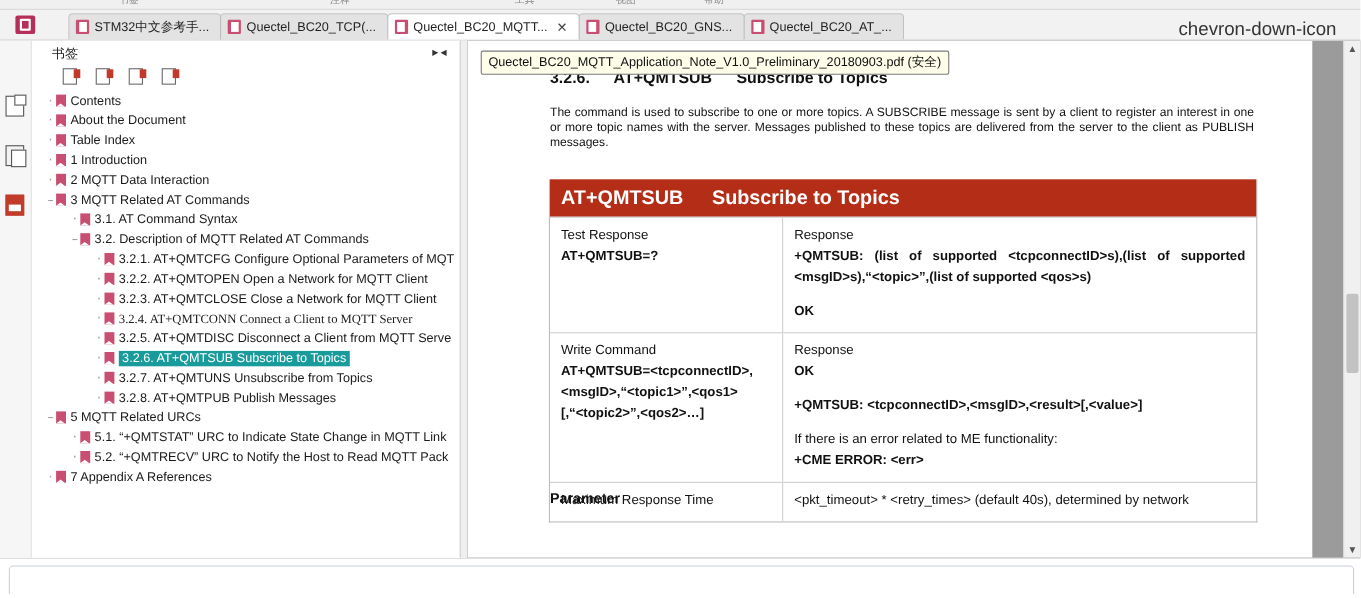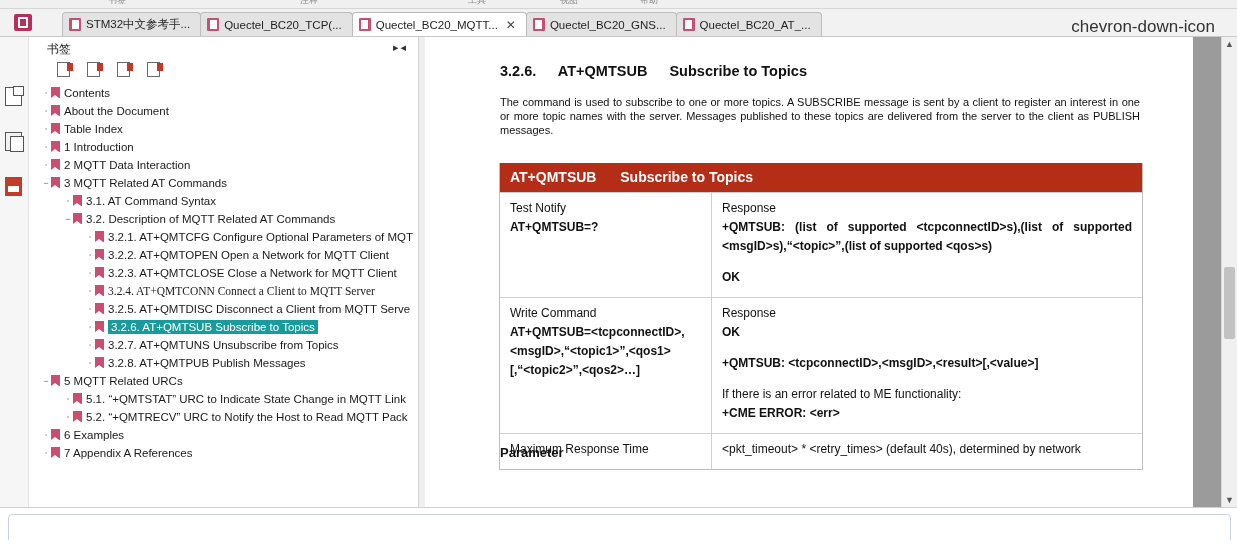--- a/index.html
+++ b/index.html
@@ -332,21 +332,21 @@
     position: absolute;
     left: 74px; top: 126px;
     width: 644px;
     border: 1px solid #bdbdbd;
     border-top: none;
     box-sizing: border-box;
   }
   .cmd-title {
     background: #b42d16;
     color: #ffffff;
-    font-size: 14px;
+    font-size: 18px;
     font-weight: bold;
     padding: 6px 10px 7px;
   }
   .cmd-title .sp { display: inline-block; width: 16px; }
   .cmd-row {
     display: flex;
     border-top: 1px solid #cfcfcf;
   }
   .cmd-row:first-of-type { border-top: none; }
   .cmd-c1 {
@@ -514,51 +514,51 @@
           <div class="bm-row" style="padding-left: 56px;"><span class="dash">⋅</span><span class="bmk"></span><span class="txt">3.2.2. AT+QMTOPEN  Open a Network for MQTT Client</span></div>
           <div class="bm-row" style="padding-left: 56px;"><span class="dash">⋅</span><span class="bmk"></span><span class="txt">3.2.3. AT+QMTCLOSE  Close a Network for MQTT Client</span></div>
           <div class="bm-row" style="padding-left: 56px; font-family: Liberation Serif, serif;"><span class="dash">⋅</span><span class="bmk"></span><span class="txt">3.2.4. AT+QMTCONN  Connect a Client to MQTT Server</span></div>
           <div class="bm-row" style="padding-left: 56px;"><span class="dash">⋅</span><span class="bmk"></span><span class="txt">3.2.5. AT+QMTDISC  Disconnect a Client from MQTT Serve</span></div>
           <div class="bm-row sel" style="padding-left: 56px;"><span class="dash">⋅</span><span class="bmk"></span><span class="txt">3.2.6. AT+QMTSUB  Subscribe to Topics</span></div>
           <div class="bm-row" style="padding-left: 56px;"><span class="dash">⋅</span><span class="bmk"></span><span class="txt">3.2.7. AT+QMTUNS  Unsubscribe from Topics</span></div>
           <div class="bm-row" style="padding-left: 56px;"><span class="dash">⋅</span><span class="bmk"></span><span class="txt">3.2.8. AT+QMTPUB  Publish Messages</span></div>
           <div class="bm-row" style="padding-left: 12px;"><span class="twisty">−</span><span class="bmk"></span><span class="txt">5 MQTT Related URCs</span></div>
           <div class="bm-row" style="padding-left: 34px;"><span class="dash">⋅</span><span class="bmk"></span><span class="txt">5.1. “+QMTSTAT” URC to Indicate State Change in MQTT Link</span></div>
           <div class="bm-row" style="padding-left: 34px;"><span class="dash">⋅</span><span class="bmk"></span><span class="txt">5.2. “+QMTRECV” URC to Notify the Host to Read MQTT Pack</span></div>
-          <div class="bm-row" style="padding-left: 12px;"><span class="dash">⋅</span><span class="bmk"></span><span class="txt">6 Examples</span></div>
           <div class="bm-row" style="padding-left: 12px;"><span class="dash">⋅</span><span class="bmk"></span><span class="txt">7 Appendix A References</span></div>
         </div>
     </div>
 
     <div class="panel-splitter"></div>
 
     <div class="viewer">
       <div class="page">
 
+        <div class="tooltip">Quectel_BC20_MQTT_Application_Note_V1.0_Preliminary_20180903.pdf (安全)</div>
 
         <div class="sec-head">
           <span>3.2.6.</span>
           <span class="gap"></span>
           <span>AT+QMTSUB</span>
           <span class="gap"></span>
           <span>Subscribe to Topics</span>
         </div>
 
         <div class="para">The command is used to subscribe to one or more topics. A SUBSCRIBE message is sent by a client to register an interest in one or more topic names with the server. Messages published to these topics are delivered from the server to the client as PUBLISH messages.</div>
 
         <div class="cmd-table">
           <div class="cmd-title">
             <span>AT+QMTSUB</span>
             <span class="sp"></span>
             <span>Subscribe to Topics</span>
           </div>
 
           <div class="cmd-row">
             <div class="cmd-c1">
-              <div>Test Notify</div>
+              <div>Test Response</div>
               <div class="b">AT+QMTSUB=?</div>
             </div>
             <div class="cmd-c2">
               <div>Response</div>
               <div class="b just">+QMTSUB:  (list  of  supported  &lt;tcpconnectID&gt;s),(list  of supported &lt;msgID&gt;s),“&lt;topic&gt;”,(list of supported &lt;qos&gt;s)</div>
               <div class="spacer-line"></div>
               <div class="b">OK</div>
             </div>
           </div>
 

